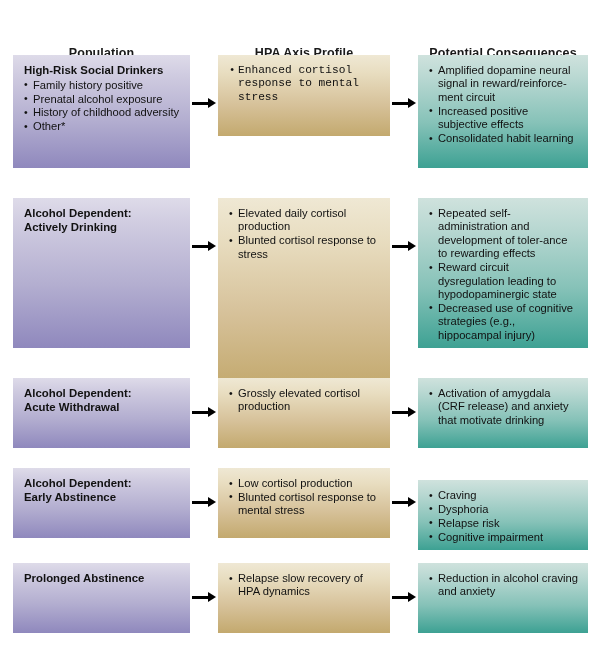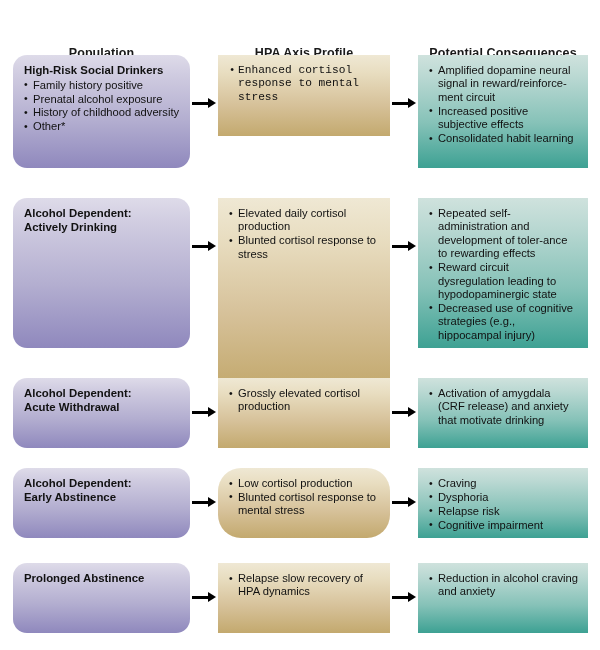--- a/index.html
+++ b/index.html
@@ -54,21 +54,20 @@
     font-size: 11.2px;
     line-height: 13.4px;
     color: #111111;
     overflow: hidden;
   }
 
   .col1 {
     left: 13px;
     width: 177px;
     background: linear-gradient(to bottom, #dedbe9 0%, #cfcbe0 18%, #b3aed0 58%, #8f88bd 100%);
-    border-radius: 14px;
   }
   .col2 {
     left: 218px;
     width: 172px;
     background: linear-gradient(to bottom, #efe8d4 0%, #e8ddc0 22%, #d6c199 62%, #c3a96e 100%);
   }
   .col3 {
     left: 418px;
     width: 170px;
     background: linear-gradient(to bottom, #cfe2dd 0%, #b9d8d2 20%, #86c2b8 60%, #3da193 100%);
@@ -222,27 +221,27 @@
       <div class="arrow arrow-b" style="top: 28px;">
         <div class="shaft"></div>
         <div class="head"></div>
       </div>
     </div>
     <div class="row" style="top: 468px; height: 70px;">
       <div class="box col1" style="height: 70px;">
         <div class="box-title">Alcohol Dependent:
 Early Abstinence</div>
       </div>
-      <div class="box col2" style="height: 70px; border-radius: 23px;">
+      <div class="box col2" style="height: 70px;">
         <ul class="bullets">
           <li>Low cortisol production</li>
           <li>Blunted cortisol response to mental stress</li>
         </ul>
       </div>
-      <div class="box col3" style="height: 70px;">
+      <div class="box col3" style="height: 70px; margin-top: 12px;">
         <ul class="bullets">
           <li>Craving</li>
           <li>Dysphoria</li>
           <li>Relapse risk</li>
           <li>Cognitive impairment</li>
         </ul>
       </div>
       <div class="arrow arrow-a" style="top: 28px;">
         <div class="shaft"></div>
         <div class="head"></div>

